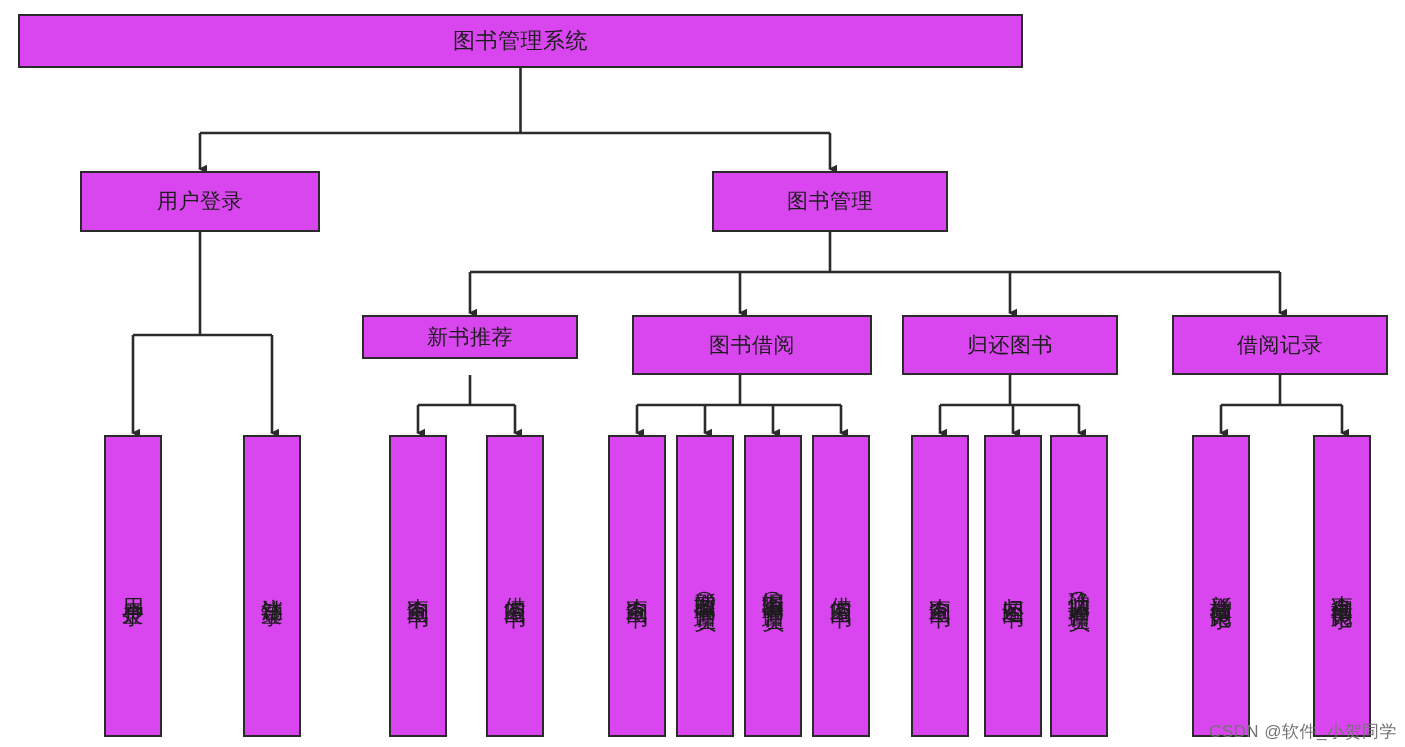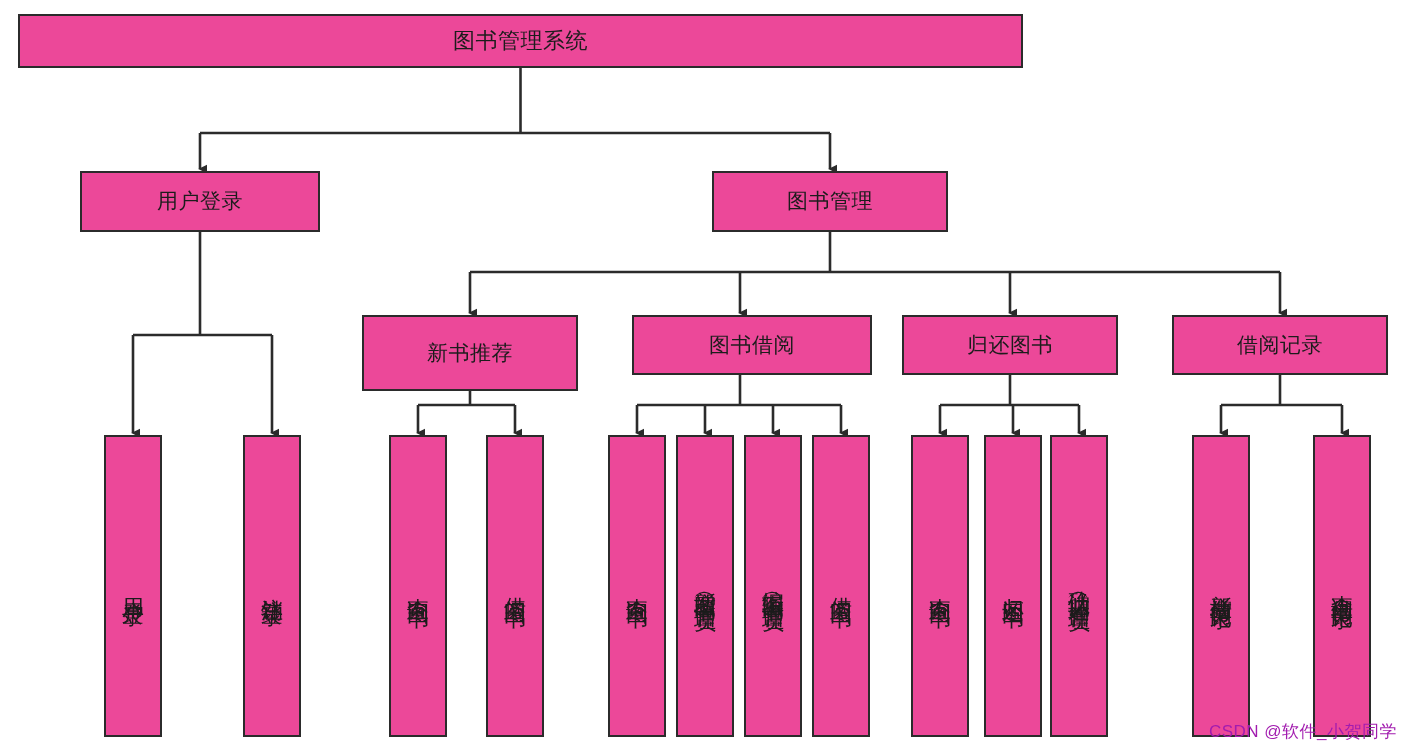--- a/index.html
+++ b/index.html
@@ -22,21 +22,21 @@
     position: absolute;
     left: 0;
     top: 0;
     width: 1405px;
     height: 747px;
     pointer-events: none;
   }
   .node {
     position: absolute;
     box-sizing: border-box;
-    background: #ec4899;
+    background: #d946ef;
     border: 2px solid #2b2b2b;
     display: flex;
     align-items: center;
     justify-content: center;
     color: #1c1c1c;
   }
   .node-label {
     display: block;
     text-align: center;
     line-height: 1.18;
@@ -60,21 +60,21 @@
     line-height: 1.0;
     letter-spacing: 3px;
     white-space: nowrap;
     text-align: center;
   }
   #watermark {
     position: absolute;
     right: 8px;
     bottom: 4px;
     font-size: 17px;
-    color: #a21caf;
+    color: #737373;
     letter-spacing: 0.5px;
     white-space: nowrap;
     user-select: none;
   }
 </style>
 </head>
 <body>
 
 <div id="canvas">
   <svg id="edges" viewBox="0 0 1405 747">
@@ -122,21 +122,21 @@
   <div id="nodes">
       <div class="node horizontal root" style="left: 18px; top: 14px; width: 1005px; height: 54px;">
         <span class="node-label">图书管理系统</span>
       </div>
       <div class="node horizontal" style="left: 80px; top: 171px; width: 240px; height: 61px;">
         <span class="node-label">用户登录</span>
       </div>
       <div class="node horizontal" style="left: 712px; top: 171px; width: 236px; height: 61px;">
         <span class="node-label">图书管理</span>
       </div>
-      <div class="node horizontal" style="left: 362px; top: 315px; width: 216px; height: 76px;">
+      <div class="node horizontal" style="left: 362px; top: 315px; width: 216px; height: 44px;">
         <span class="node-label">新书推荐</span>
       </div>
       <div class="node horizontal" style="left: 632px; top: 315px; width: 240px; height: 60px;">
         <span class="node-label">图书借阅</span>
       </div>
       <div class="node horizontal" style="left: 902px; top: 315px; width: 216px; height: 60px;">
         <span class="node-label">归还图书</span>
       </div>
       <div class="node horizontal" style="left: 1172px; top: 315px; width: 216px; height: 60px;">
         <span class="node-label">借阅记录</span>

